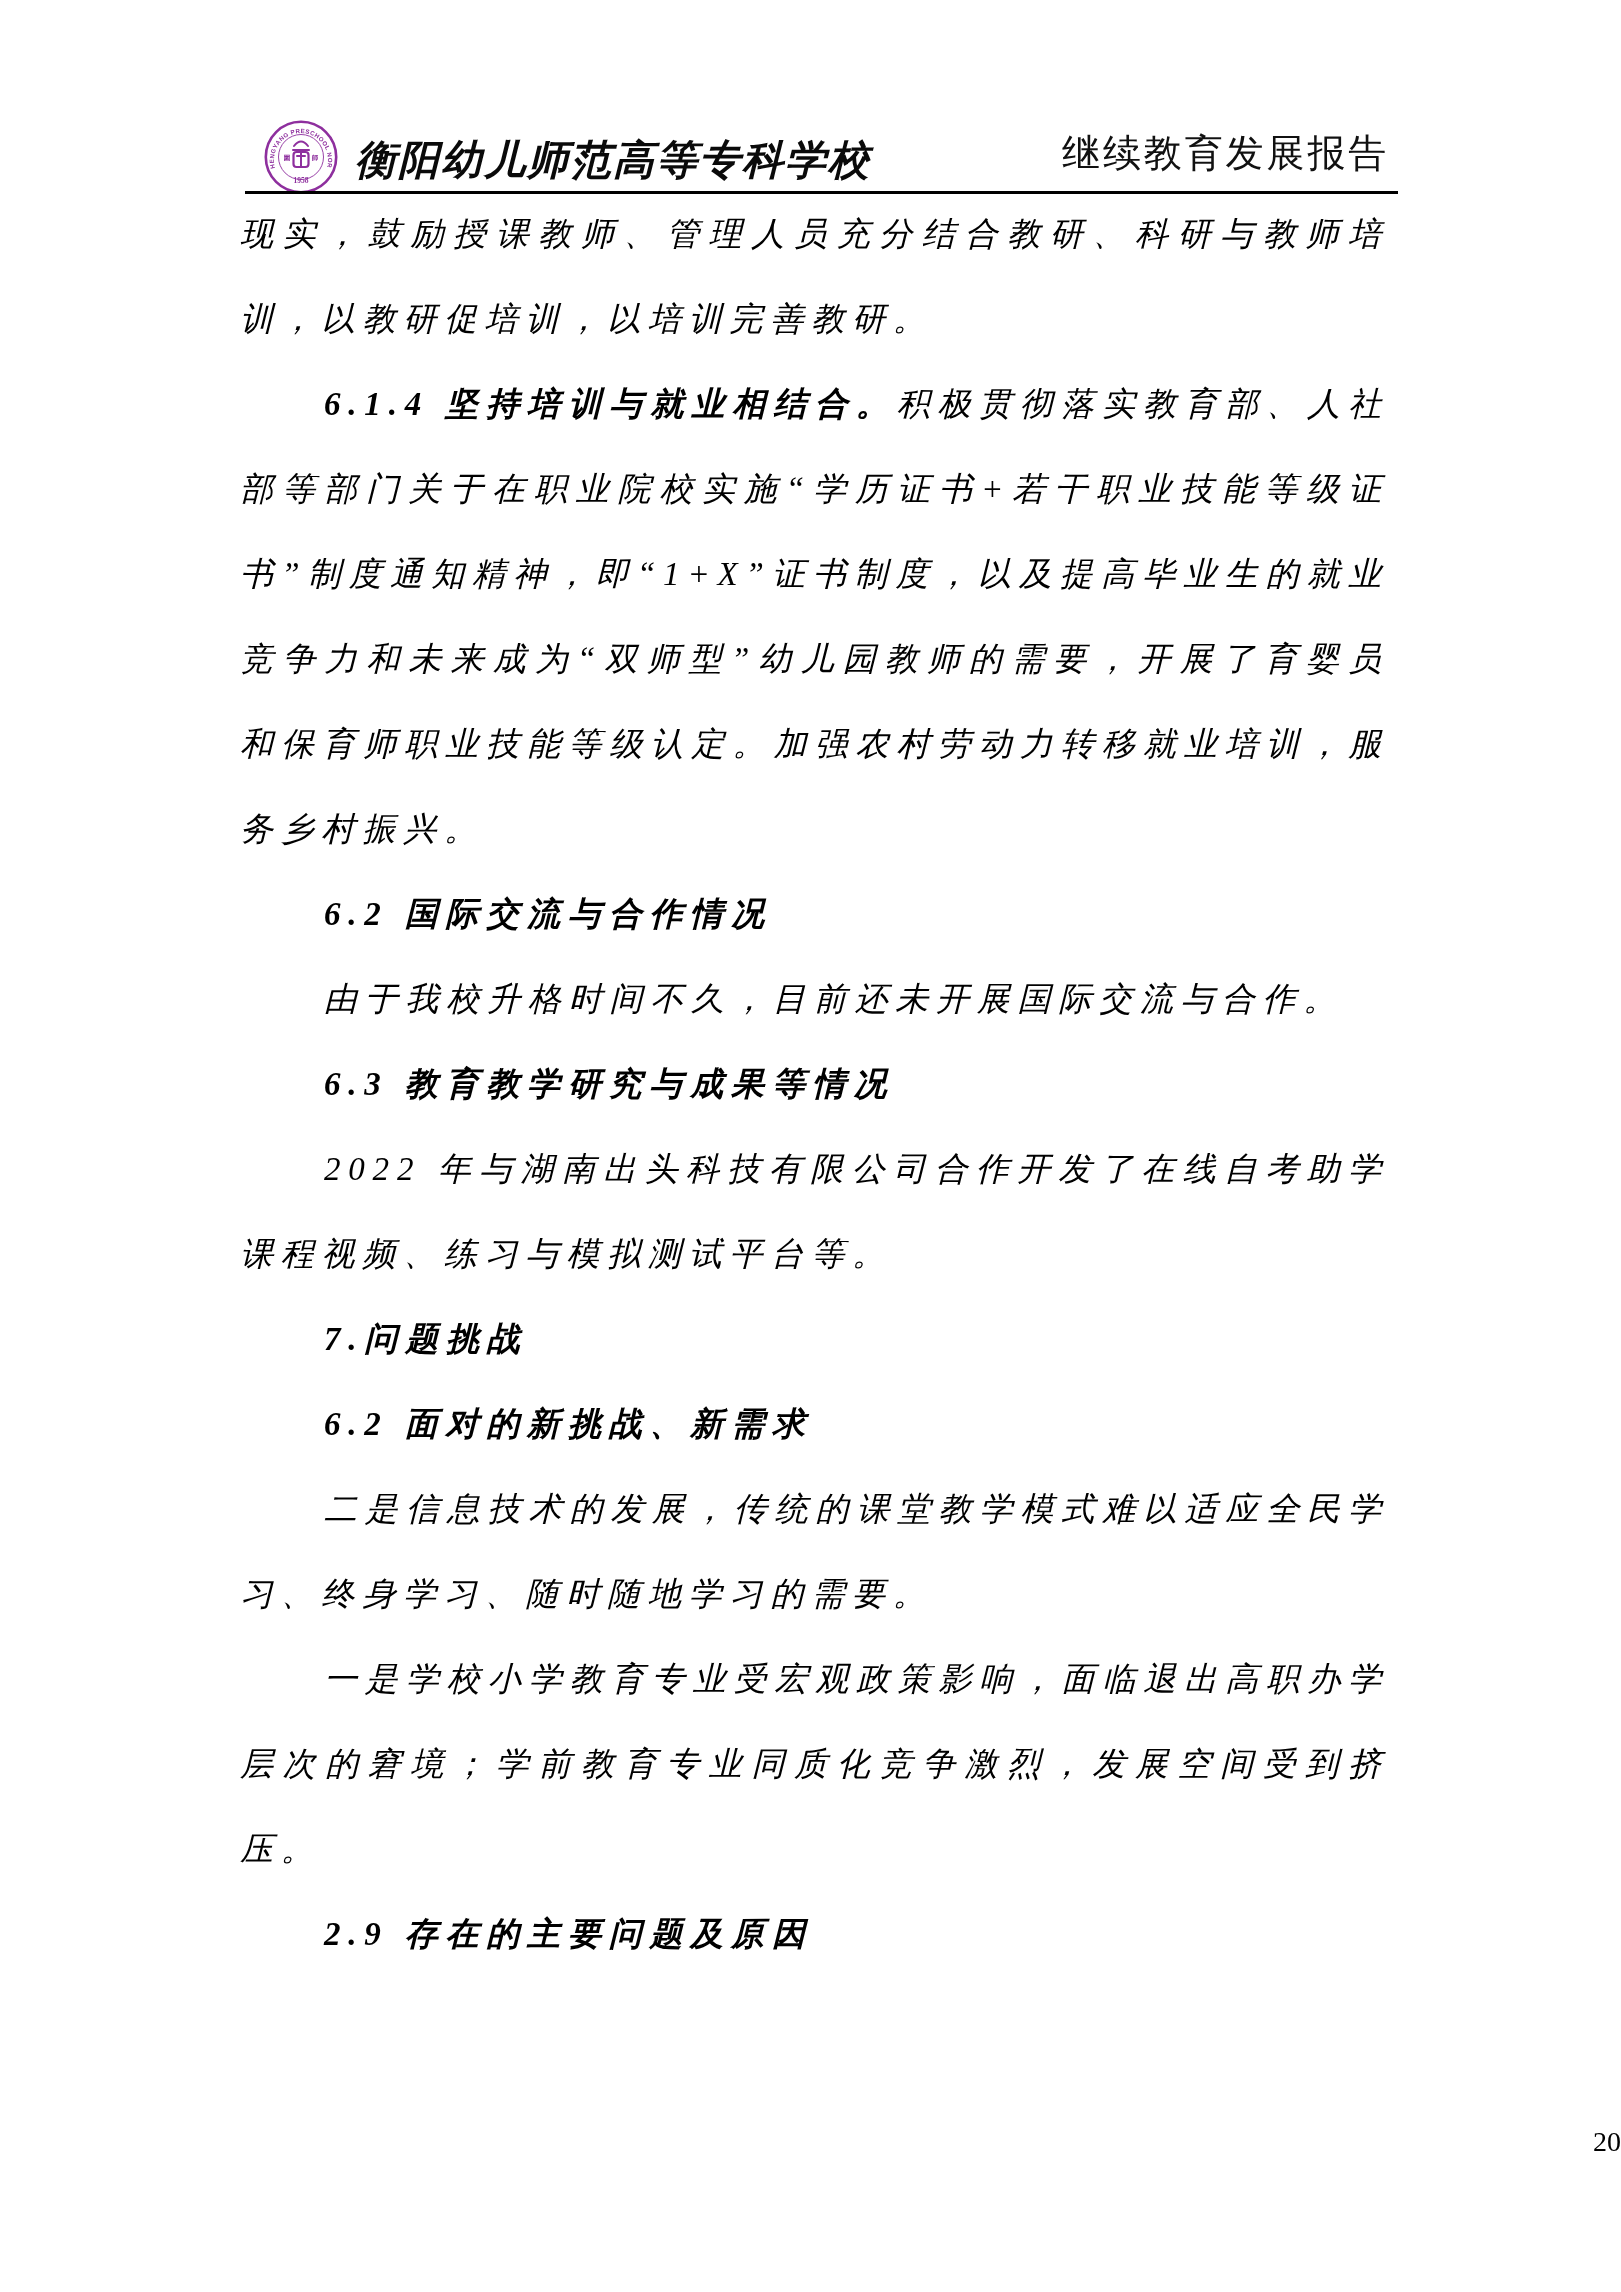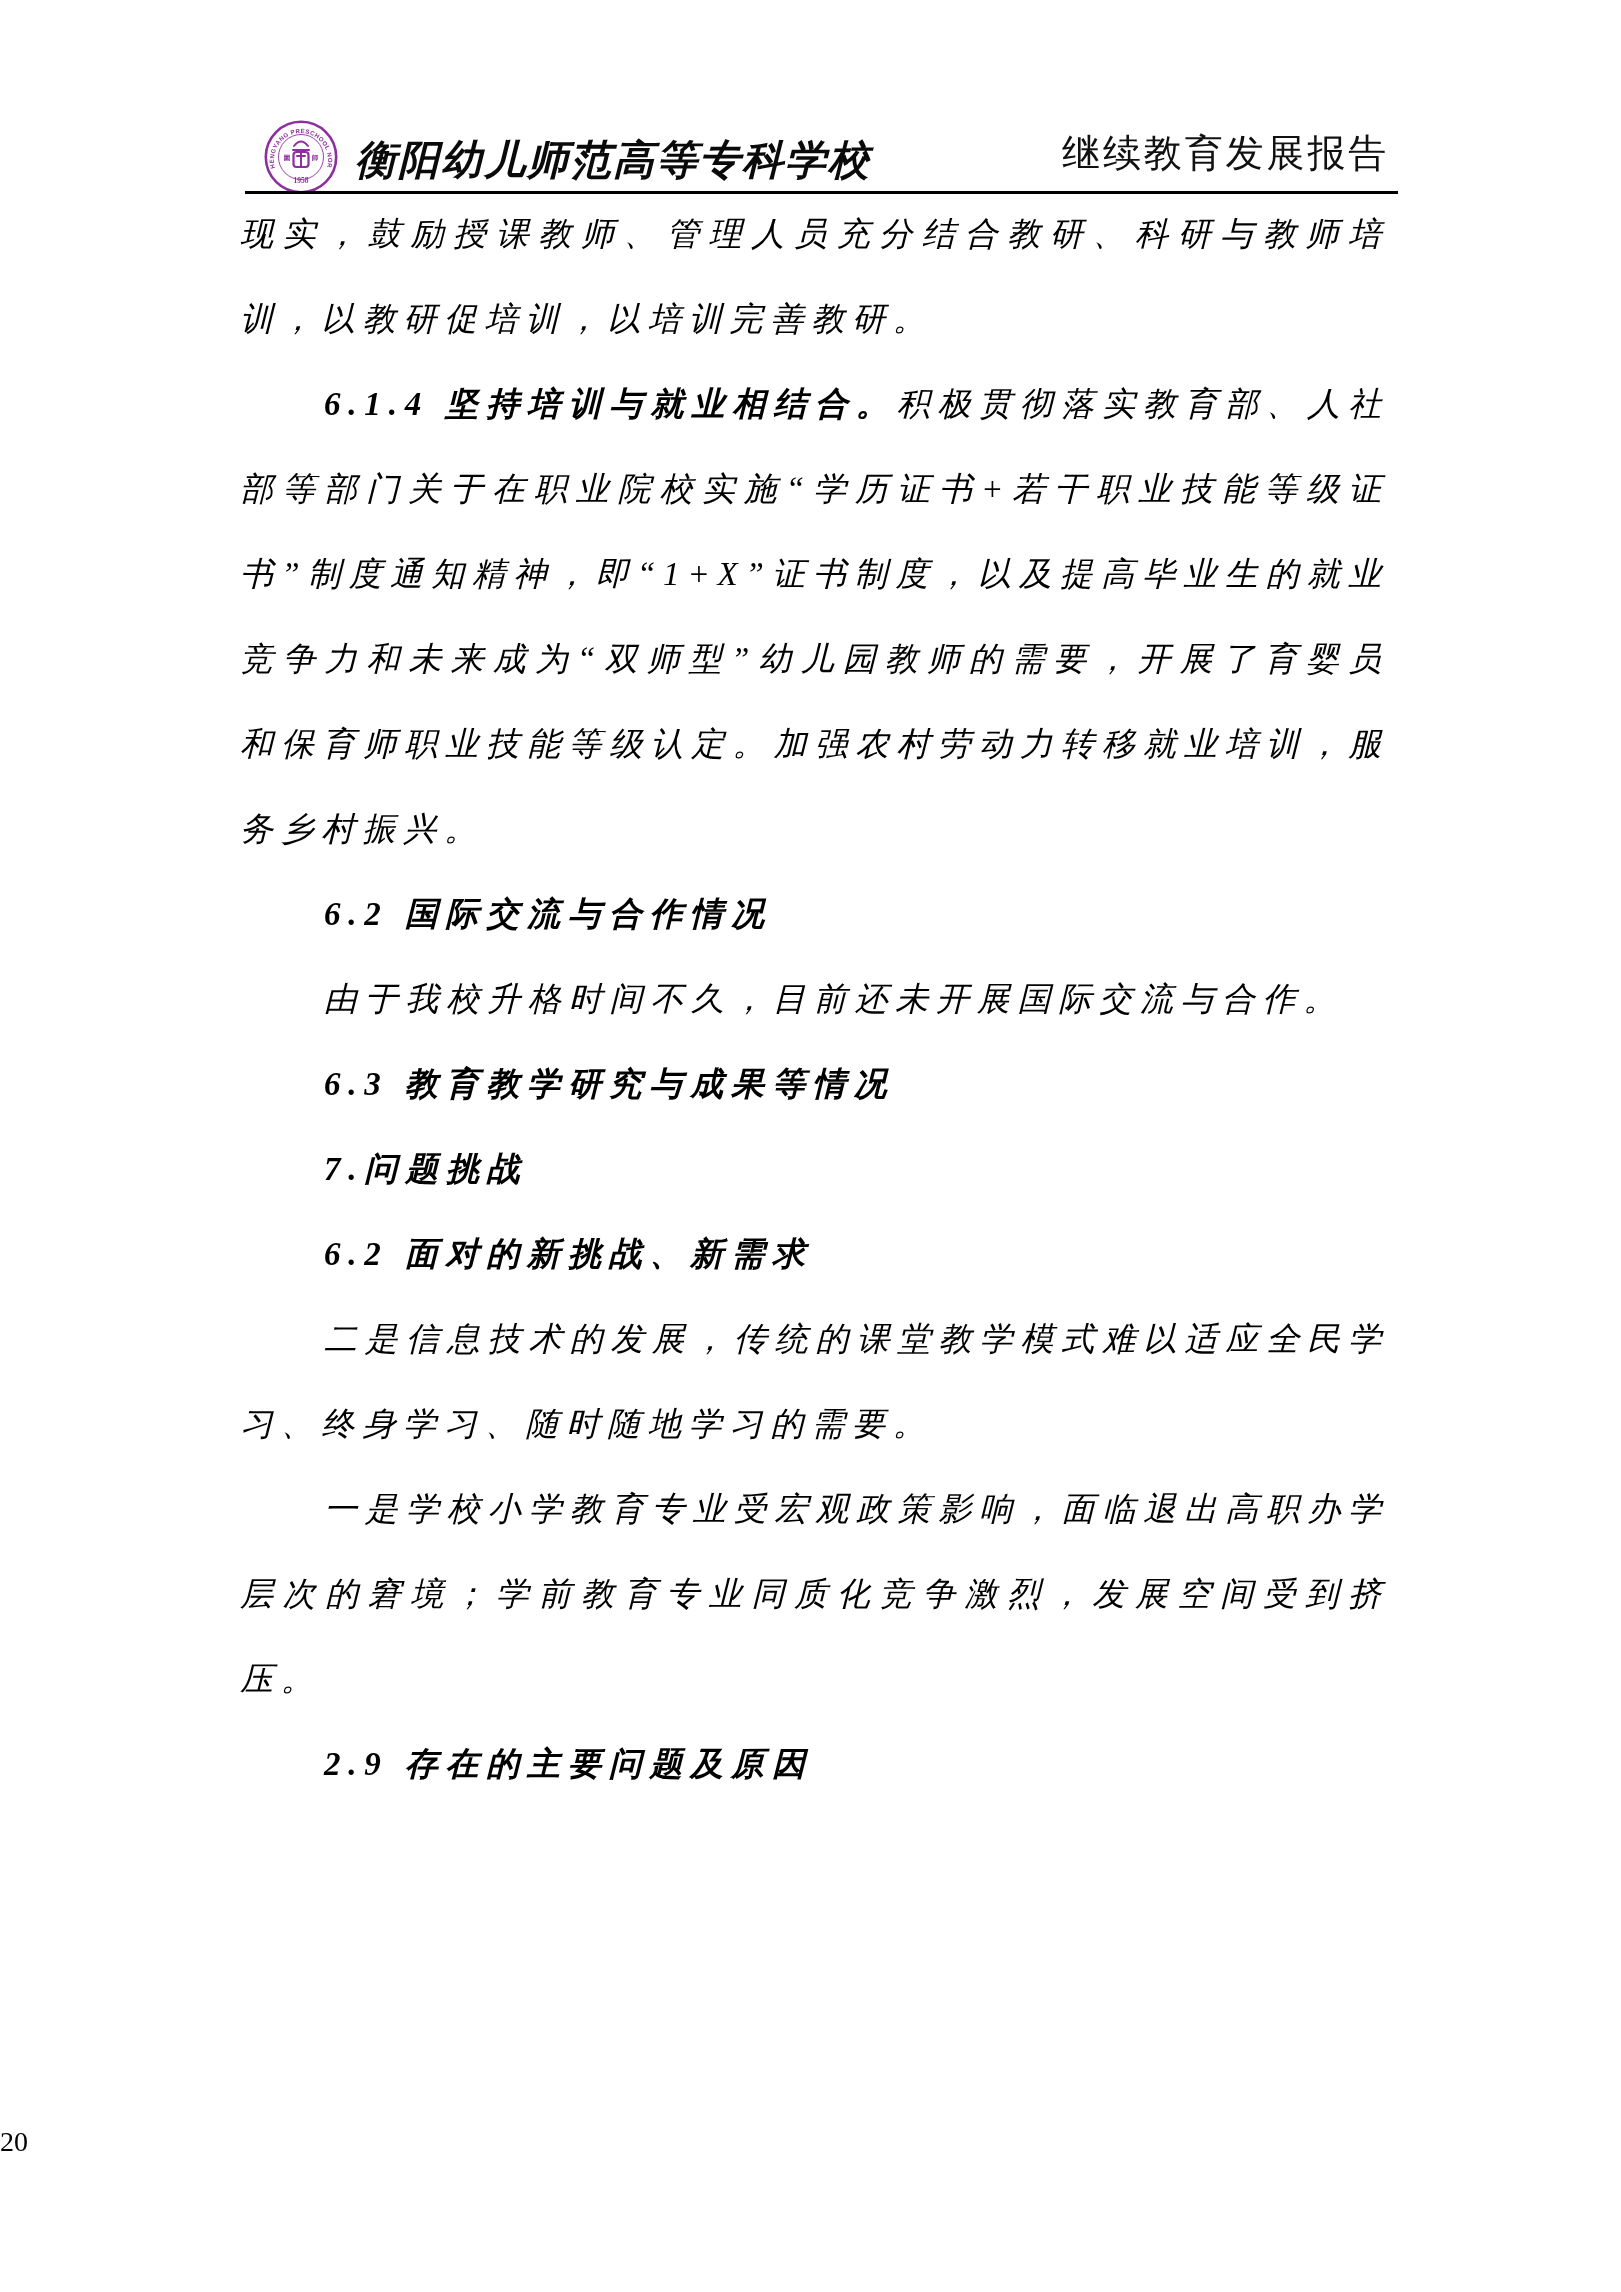--- a/index.html
+++ b/index.html
@@ -39,21 +39,21 @@
     text-align:justify;
     font-style:italic;
   }
   .doc-body p.para{margin:0;padding:0;}
   .doc-body p.para.indent{text-indent:84px;}
   .run{font-weight:400;}
   .run.bold{font-weight:700;}
   
   .footer-pagenum{
     position:absolute;left:0;top:2125px;width:1621px;
-    text-align:left;font-size:28px;line-height:33px;
+    text-align:right;font-size:28px;line-height:33px;
     letter-spacing:0;color:#000;
   }
   
   .logo-arc-text{
     font-family:"Liberation Sans","DejaVu Sans",sans-serif;
     font-size:6.1px;font-weight:700;letter-spacing:.45px;
   }
   .logo-year{
     font-family:"Liberation Serif","DejaVu Serif",serif;
     font-size:7.5px;font-weight:700;
@@ -97,20 +97,21 @@
 
     <div class="hdr-rule"></div>
   </div>
 
   <div class="doc-body">
       <p class="para"><span class="run">现实，鼓励授课教师、管理人员充分结合教研、科研与教师培训，以教研促培训，以培训完善教研。</span></p>
       <p class="para indent"><span class="run bold">6.1.4 坚持培训与就业相结合。</span><span class="run">积极贯彻落实教育部、人社部等部门关于在职业院校实施“学历证书+若干职业技能等级证书”制度通知精神，即“1+X”证书制度，以及提高毕业生的就业竞争力和未来成为“双师型”幼儿园教师的需要，开展了育婴员和保育师职业技能等级认定。加强农村劳动力转移就业培训，服务乡村振兴。</span></p>
       <p class="para indent"><span class="run bold">6.2 国际交流与合作情况</span></p>
       <p class="para indent"><span class="run">由于我校升格时间不久，目前还未开展国际交流与合作。</span></p>
       <p class="para indent"><span class="run bold">6.3 教育教学研究与成果等情况</span></p>
+      <p class="para indent"><span class="run">2022 年与湖南出头科技有限公司合作开发了在线自考助学课程视频、练习与模拟测试平台等。</span></p>
       <p class="para indent"><span class="run bold">7.问题挑战</span></p>
       <p class="para indent"><span class="run bold">6.2 面对的新挑战、新需求</span></p>
       <p class="para indent"><span class="run">二是信息技术的发展，传统的课堂教学模式难以适应全民学习、终身学习、随时随地学习的需要。</span></p>
       <p class="para indent"><span class="run">一是学校小学教育专业受宏观政策影响，面临退出高职办学层次的窘境；学前教育专业同质化竞争激烈，发展空间受到挤压。</span></p>
       <p class="para indent"><span class="run bold">2.9 存在的主要问题及原因</span></p>
     </div>
 
   <div class="footer-pagenum">20</div>
 
 </div>

